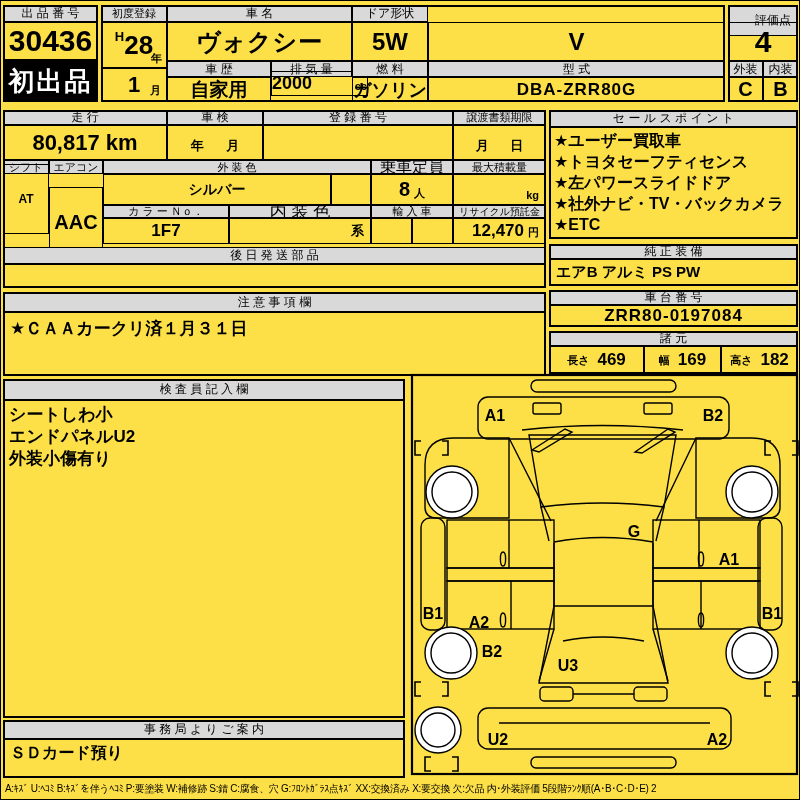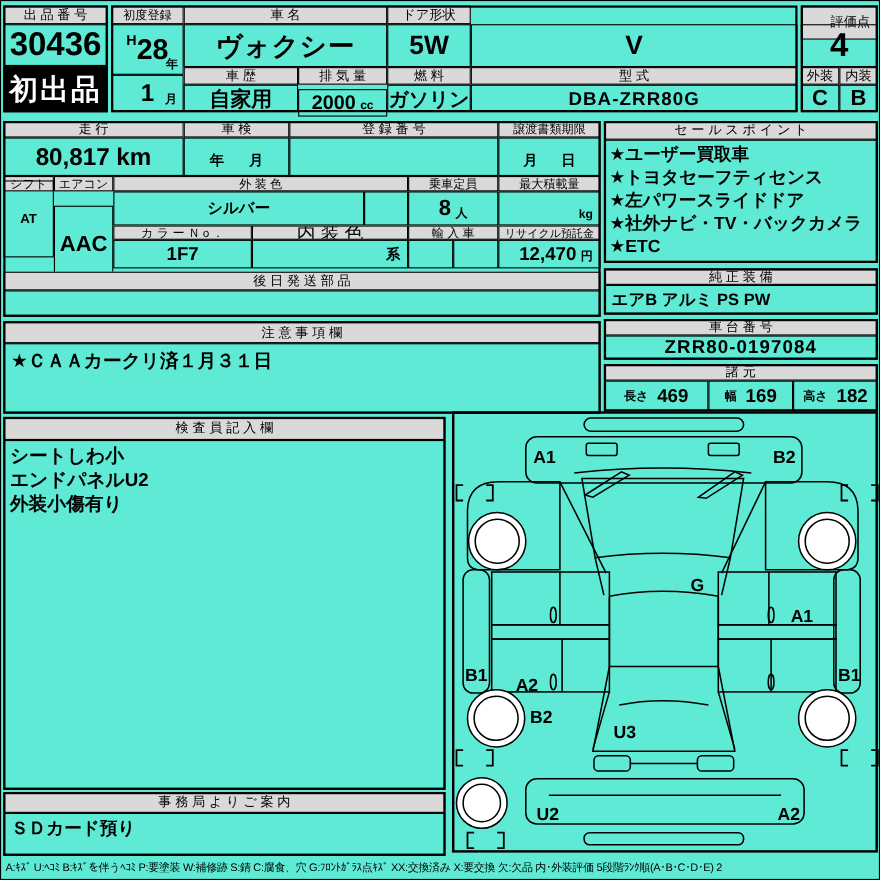--- a/index.html
+++ b/index.html
@@ -1,16 +1,16 @@
 <!DOCTYPE html>
 <html><head>
 <meta charset="utf-8">
 <style>
   html,body{margin:0;padding:0;background:#888;}
-  #sheet{position:relative;width:800px;height:800px;background:#5eead4;overflow:hidden;
+  #sheet{position:relative;width:800px;height:800px;background:#fde047;overflow:hidden;
          font-family:"Liberation Sans","DejaVu Sans",sans-serif;color:#000;
          border:1px solid #000;box-sizing:border-box;}
   .cell{position:absolute;box-sizing:border-box;border:1px solid #000;overflow:hidden;}
   .hdr{background:#d9d9d9;display:flex;align-items:center;justify-content:center;
        font-size:12px;white-space:nowrap;}
   .val{display:flex;align-items:center;justify-content:center;font-weight:600;white-space:nowrap;}
   .left{justify-content:flex-start;padding-left:6px;}
   .right{justify-content:flex-end;padding-right:6px;}
   .box{position:absolute;border:2px solid #000;box-sizing:border-box;pointer-events:none;}
   .badge{background:#000;color:#fff;display:flex;align-items:center;justify-content:center;
@@ -41,21 +41,21 @@
     <span style="font-size:22px;">1</span>
     <span style="position:absolute;right:5px;bottom:3px;font-size:11px;">月</span>
   </div>
 
   <div class="cell hdr" style="left:166px;top:4px;width:185px;height:17px;">車  名</div>
   <div class="cell val" style="left:166px;top:21px;width:185px;height:39px;font-size:24px;letter-spacing:1px;">ヴォクシー</div>
   <div class="cell hdr" style="left:166px;top:60px;width:104px;height:16px;">車 歴</div>
   <div class="cell val" style="left:166px;top:76px;width:104px;height:25px;font-size:19px;">自家用</div>
 
   <div class="cell hdr" style="left:270px;top:60px;width:81px;height:16px;">排 気 量</div>
-  <div class="cell val" style="left:270px;top:80px;width:81px;height:25px;">
+  <div class="cell val" style="left:270px;top:70px;width:97px;height:25px;justify-content:space-between;">
     <span style="font-size:18px;">2000</span>
     <span class="unit">cc</span>
   </div>
 
   <div class="cell hdr" style="left:351px;top:4px;width:76px;height:17px;">ドア形状</div>
   <div class="cell val" style="left:351px;top:21px;width:76px;height:39px;font-size:24px;">5W</div>
   <div class="cell hdr" style="left:351px;top:60px;width:76px;height:16px;">燃 料</div>
   <div class="cell val" style="left:351px;top:76px;width:76px;height:25px;font-size:18px;">ガソリン</div>
 
   <div class="cell val" style="left:427px;top:21px;width:297px;height:39px;font-size:24px;">V</div>
@@ -88,21 +88,21 @@
   </div>
 
   <div class="cell hdr" style="left:2px;top:159px;width:46px;height:14px;font-size:11px;">シフト</div>
   <div class="cell hdr" style="left:48px;top:159px;width:54px;height:14px;font-size:11px;">エアコン</div>
   <div class="cell val" style="left:2px;top:163px;width:46px;height:70px;font-size:12px;">AT</div>
   <div class="cell val" style="left:48px;top:173px;width:54px;height:70px;font-size:20px;margin-top:13px;">AAC</div>
 
   <div class="cell hdr" style="left:102px;top:159px;width:268px;height:14px;font-size:11px;">外 装 色</div>
   <div class="cell val" style="left:102px;top:173px;width:228px;height:31px;font-size:14px;">シルバー</div>
   <div class="cell val" style="left:330px;top:173px;width:40px;height:31px;"></div>
-  <div class="cell hdr" style="left:370px;top:159px;width:82px;height:14px;font-size:11px;">乗車定員</div>
+  <div class="cell hdr" style="left:370px;top:159px;width:82px;height:14px;font-size:16px;text-decoration:underline;">乗車定員</div>
   <div class="cell val" style="left:370px;top:173px;width:82px;height:31px;">
     <span style="font-size:20px;">8</span>
     <span class="unit">人</span>
   </div>
   <div class="cell hdr" style="left:452px;top:159px;width:93px;height:14px;font-size:11px;">最大積載量</div>
   <div class="cell val right" style="left:452px;top:173px;width:93px;height:31px;font-size:11px;align-items:flex-end;padding-bottom:3px;">kg</div>
 
   <div class="cell hdr" style="left:102px;top:204px;width:126px;height:13px;font-size:11px;">カ ラ ー Ｎｏ．</div>
   <div class="cell val" style="left:102px;top:217px;width:126px;height:26px;font-size:17px;">1F7</div>
   <div class="cell hdr" style="left:228px;top:204px;width:142px;height:13px;font-size:17px;">内 装 色</div>

